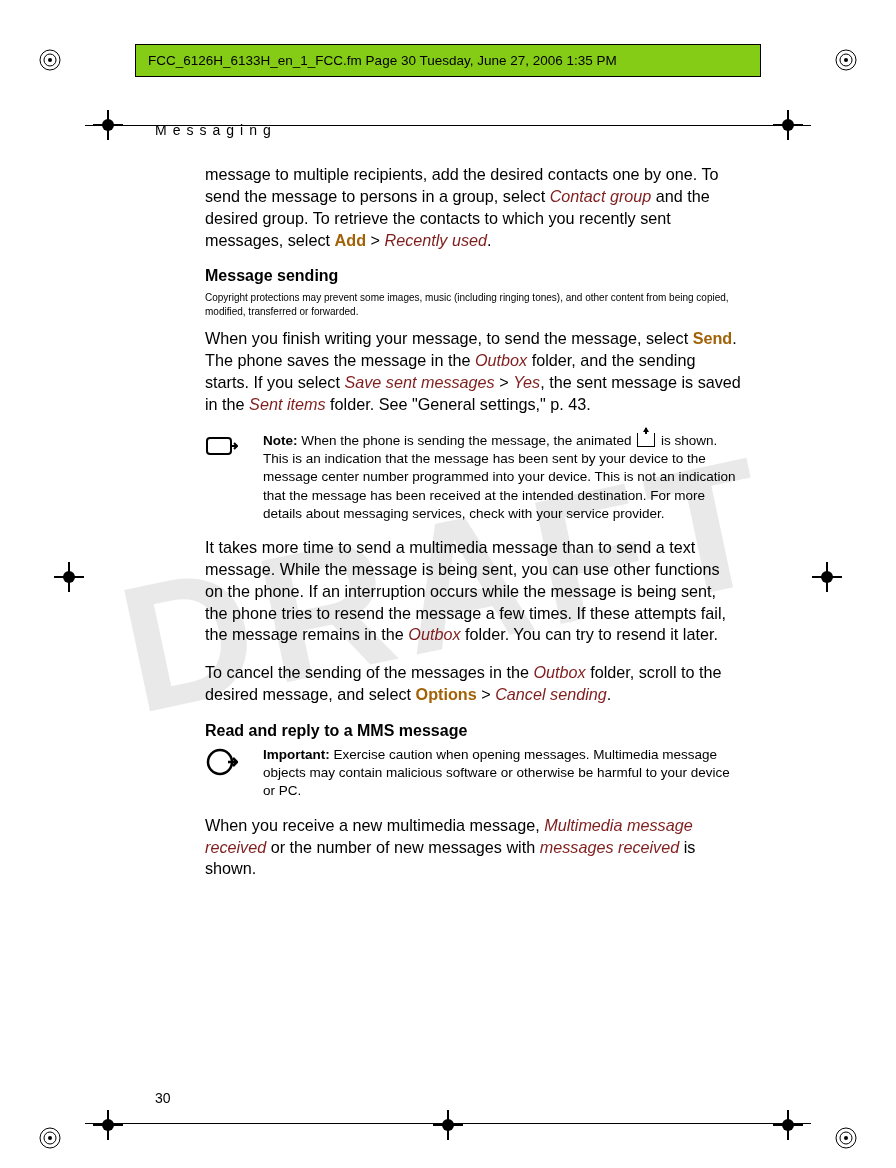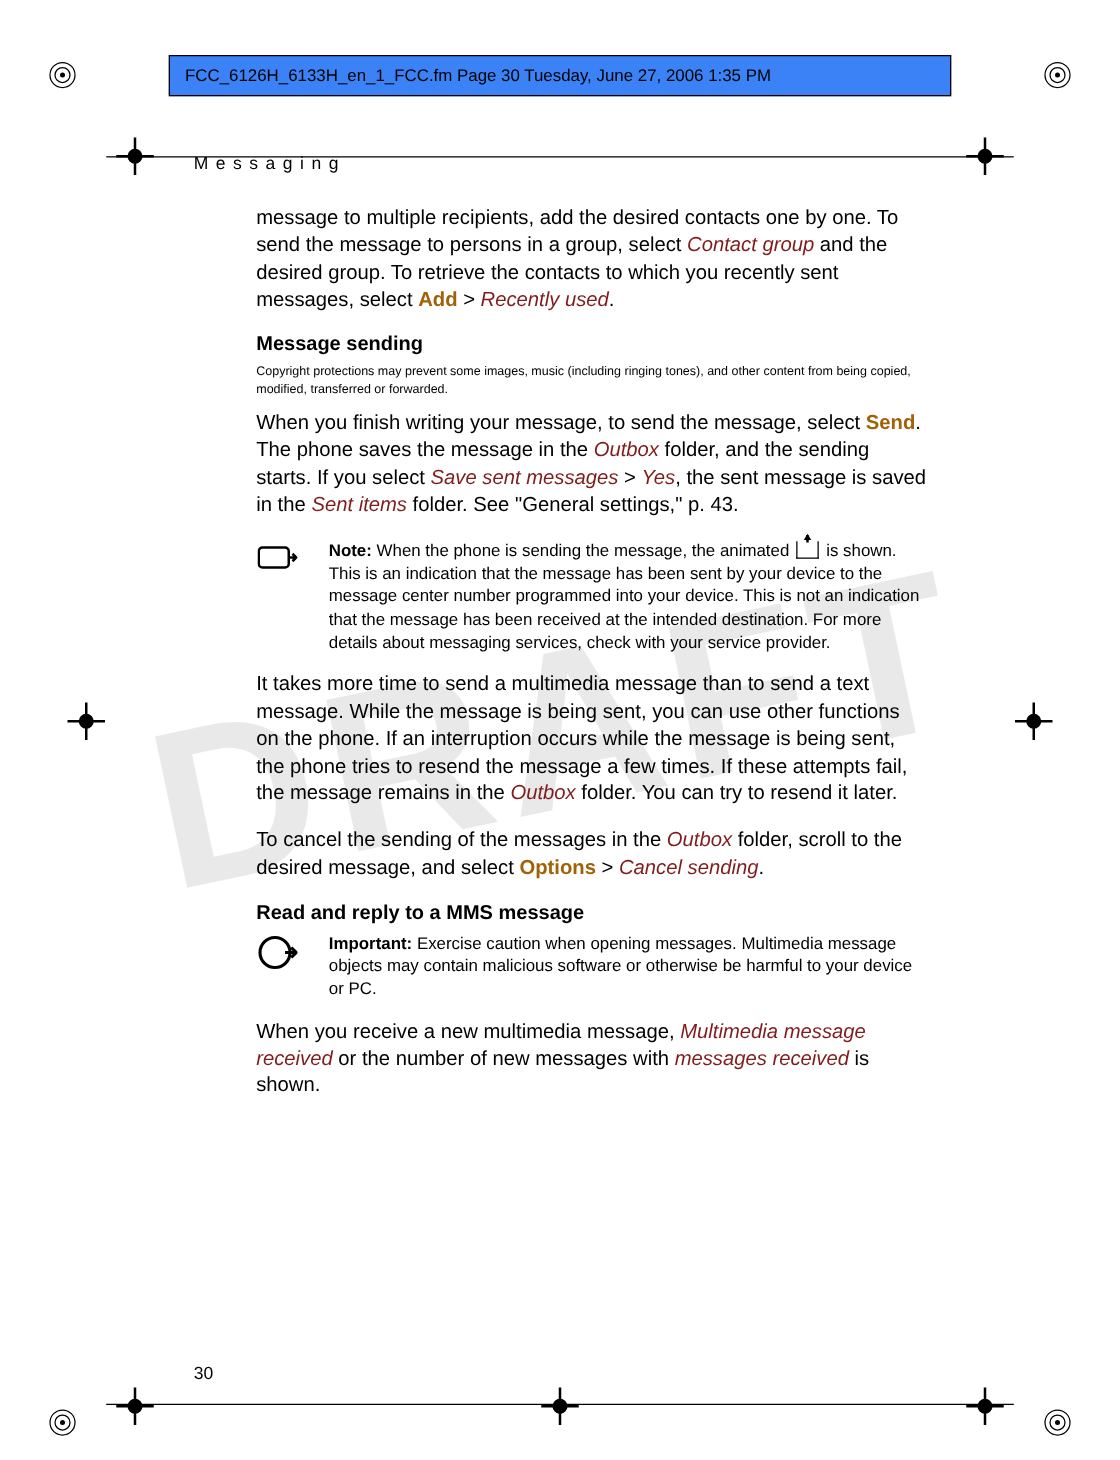--- a/index.html
+++ b/index.html
@@ -44,21 +44,21 @@
     left: 85px; right: 85px;
     height: 1px; background: #000;
   }
   .header-box {
     position: absolute;
     left: 135px; top: 44px;
     right: 135px;
     border: 1px solid #000;
     padding: 8px 12px;
     font-size: 13.5px;
-    background: #3b82f6;
+    background: #84cc16;
     z-index: 2;
   }
   .section-label {
     position: absolute;
     left: 155px;
     top: 122px;
     font-size: 14px;
     letter-spacing: 6px;
     font-weight: 500;
   }

